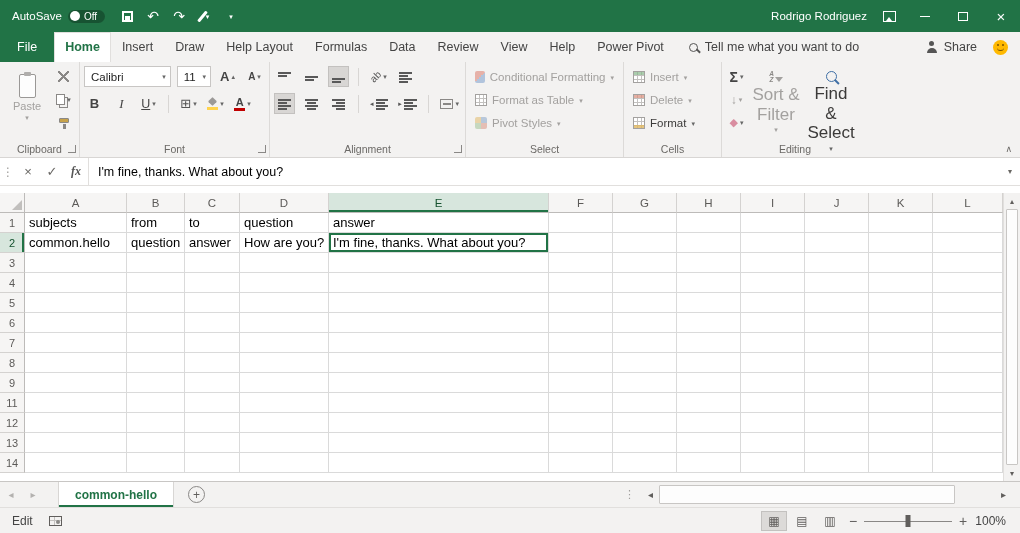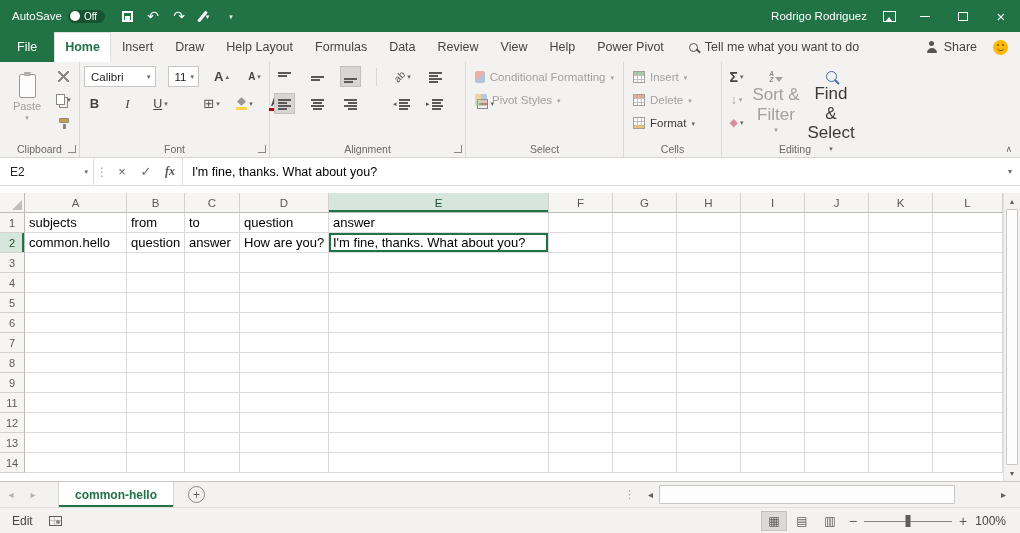--- a/index.html
+++ b/index.html
@@ -47,21 +47,21 @@
   .i-smiley::before{content:"";position:absolute;left:3.5px;top:4px;width:2px;height:2px;border-radius:50%;background:#7a5200;box-shadow:5px 0 0 #7a5200}
   .i-smiley::after{content:"";position:absolute;left:3.5px;top:5px;width:7px;height:5px;border-bottom:1.5px solid #7a5200;border-radius:0 0 7px 7px}
 
   
   .ribbon{height:96px;background:#f3f2f1;border-bottom:1px solid #d8d6d4;display:flex;flex:none;position:relative}
   .rgroup{position:relative;border-right:1px solid #dcdad8;padding:4px 4px 16px;display:flex;flex-direction:column;flex:none}
   .glabel{position:absolute;bottom:2px;left:0;right:0;text-align:center;font-size:10.5px;color:#6b6966}
   .launcher{position:absolute;right:3px;bottom:4px;width:8px;height:8px;border-right:1px solid #8a8886;border-bottom:1px solid #8a8886}
   .gcontent{display:flex;gap:3px}
   .gcontent.col{flex-direction:column;gap:6px}
-  .rrow{display:flex;align-items:center;gap:12px}
+  .rrow{display:flex;align-items:center;gap:6px}
   .sbtn{display:inline-flex;align-items:center;justify-content:center;min-width:21px;height:21px;padding:0 2px;color:#444;gap:2px}
   .sbtn.on{background:#d8d6d4;border:1px solid #c3c1bf}
   .dd{font-size:7px;color:#666;line-height:1}
   .muted,.muted .dd,.muted .mlabel{color:#a3a19f}
   .vdiv{width:1px;height:18px;background:#d8d6d4;margin:0 3px}
   .bigbtn{display:flex;flex-direction:column;align-items:center;gap:2px;padding:4px 6px 2px;min-width:46px}
   .biglabel{font-size:11px}
   .bigbtn.two{width:52px;padding:3px 2px;text-align:center}
   .biglabel2{font-size:17px;line-height:1.15}
   .minicol{display:flex;flex-direction:column;justify-content:flex-start;gap:2px}
@@ -373,20 +373,25 @@
 
 
     <div class="rgroup" style="width:158px">
       <div class="gcontent col" style="gap:1px">
         <div class="menubtn muted">
           <span class="i-condfmt"></span>
           <span class="mlabel">Conditional Formatting</span>
           <span class="dd">▾</span>
         </div>
         <div class="menubtn muted">
+          <span class="i-grid"></span>
+          <span class="mlabel">Format as Table</span>
+          <span class="dd">▾</span>
+        </div>
+        <div class="menubtn muted">
           <span class="i-cellstyles"></span>
           <span class="mlabel">Pivot Styles</span>
           <span class="dd">▾</span>
         </div>
       </div>
       <span class="glabel">Select</span>
     </div>
 
     <div class="rgroup" style="width:98px">
       <div class="gcontent col" style="gap:1px">
@@ -440,24 +445,20 @@
           <span class="dd">▾</span>
         </div>
       </div>
       <span class="glabel">Editing</span>
     </div>
 
     <span class="collapse-ribbon">∧</span>
   </div>
 
   <div class="formulabar">
-    <div class="namebox">
-      <span class="val">E2</span>
-      <span class="dd">▾</span>
-    </div>
     <div class="fb-dots">⋮</div>
     <span class="fb-btn">×</span>
     <span class="fb-btn">✓</span>
     <span class="fb-btn fx">fx</span>
     <div class="fb-input">I'm fine, thanks. What about you?</div>
     <span class="fb-expand">▾</span>
   </div>
   <div class="fb-gap"></div>
 
   <div class="sheet">

